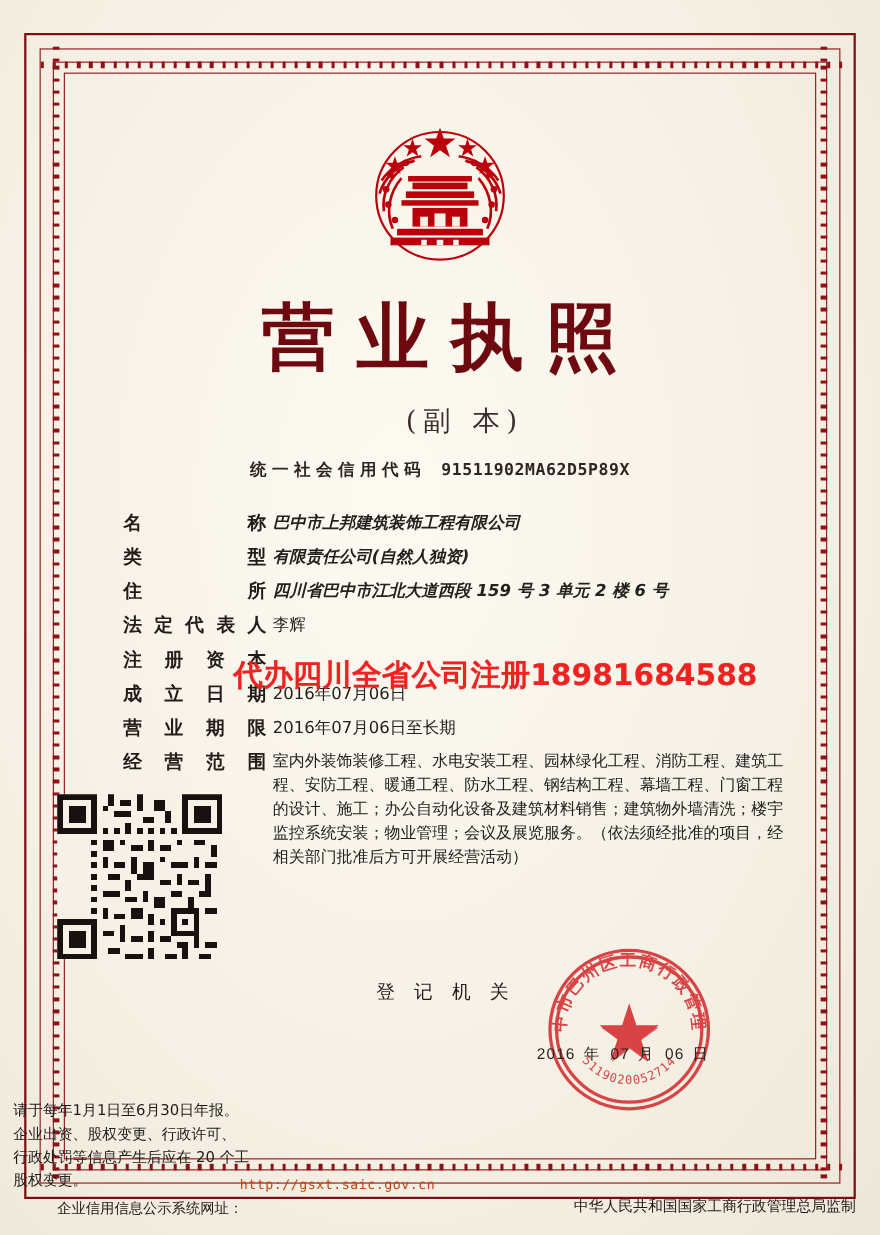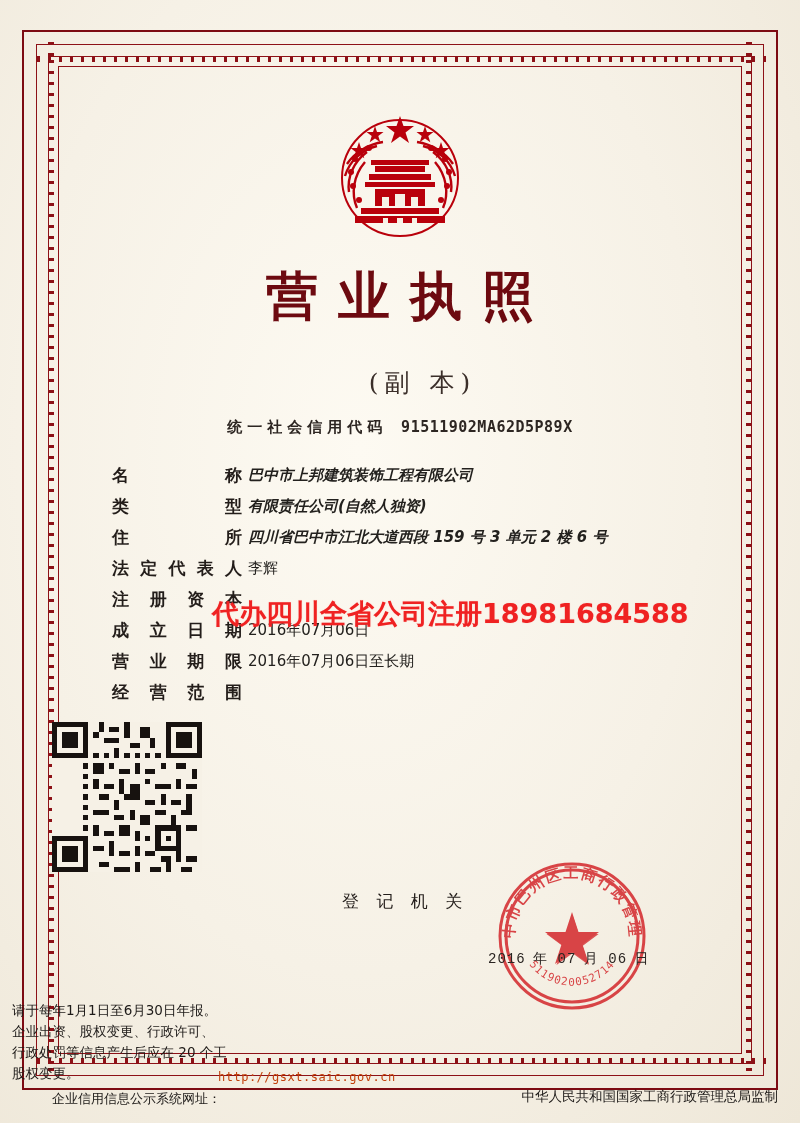--- a/index.html
+++ b/index.html
@@ -85,21 +85,21 @@
   }
 
   
   .title {
     position: absolute;
     top: 196px;
     left: 0; right: 0;
     text-align: center;
     font-family: "DejaVu Serif", serif;
     font-weight: bold;
-    font-size: 52px;
+    font-size: 66px;
     letter-spacing: 20px;
     color: #6d0a10;
     text-indent: 20px;
   }
   .subtitle {
     position: absolute;
     top: 300px;
     left: 0; right: 0;
     text-align: center;
     font-family: "DejaVu Serif", serif;
@@ -204,21 +204,21 @@
   }
   .date-line {
     position: absolute;
     left: 430px;
     top: 884px;
     font-family: "DejaVu Sans", sans-serif;
     font-size: 14px;
     color: #2a2522;
     letter-spacing: 1px;
   }
-  .date-line .num { font-family: Liberation Mono, monospace; text-align: center; }
+  .date-line .num { font-family: Liberation Sans, sans-serif; text-align: center; }
   .date-line .ch { font-family: "DejaVu Serif", serif; margin: 0 4px 0 2px;}
 
   
   .seal {
     position: absolute;
     left: 434px;
     top: 790px;
     width: 160px;
     height: 160px;
     opacity: .82;
@@ -405,20 +405,21 @@
         <div class="val">2016年07月06日至长期</div>
       </div>
 
       <div class="row">
         <div class="lbl">
           <span>经</span>
           <span>营</span>
           <span>范</span>
           <span>围</span>
         </div>
+        <div class="val scope">室内外装饰装修工程、水电安装工程、园林绿化工程、消防工程、建筑工程、安防工程、暖通工程、防水工程、钢结构工程、幕墙工程、门窗工程的设计、施工；办公自动化设备及建筑材料销售；建筑物外墙清洗；楼宇监控系统安装；物业管理；会议及展览服务。（依法须经批准的项目，经相关部门批准后方可开展经营活动）</div>
       </div>
 
     </div>
 
     <div class="watermark">代办四川全省公司注册18981684588</div>
 
     <div class="qr">
       <svg viewBox="0 0 29 29" width="150" height="150" shape-rendering="crispEdges" aria-hidden="true">
         <rect width="29" height="29" fill="#f6f1e6"></rect>
         <g fill="#17120f">

